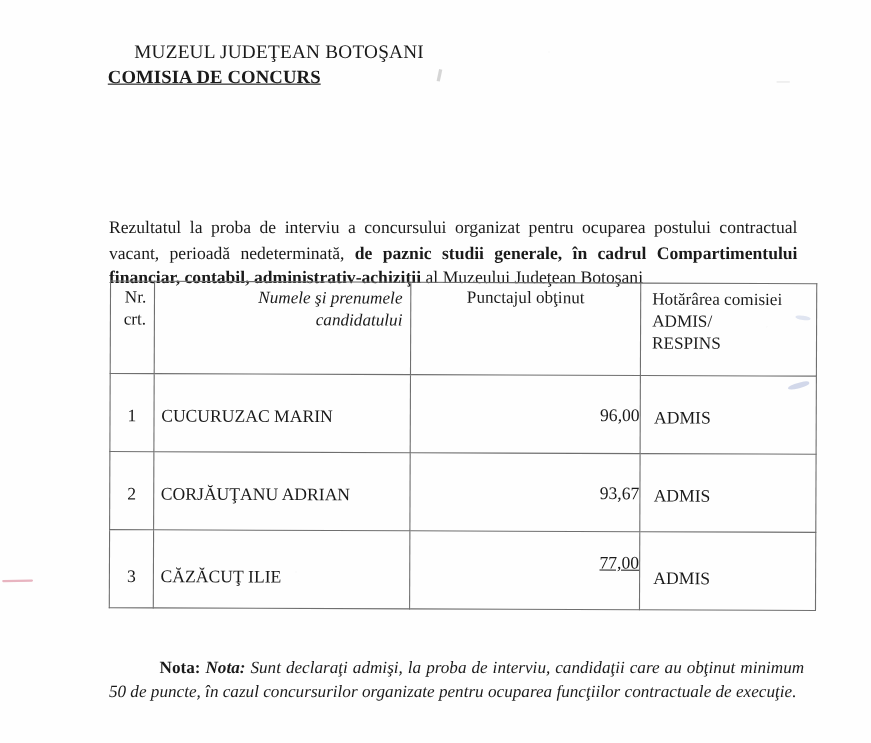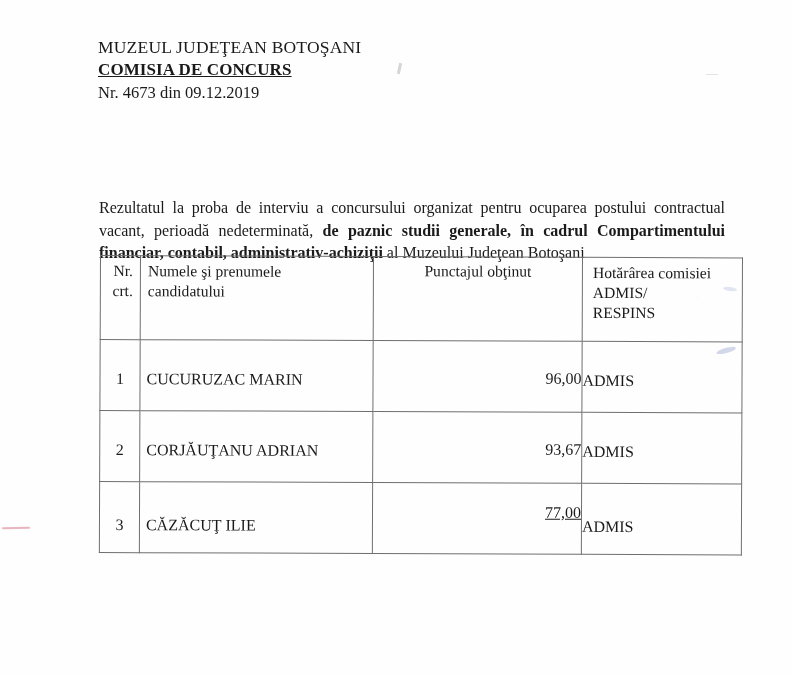--- a/index.html
+++ b/index.html
@@ -71,20 +71,21 @@
   .letterhead {
     position: absolute;
     left: 98px;
     top: 36px;
     line-height: 1.30;
   }
   .lh-line-1 {
     font-size: 17.5px;
     letter-spacing: 0.2px;
     white-space: nowrap;
+    margin-left: 24px;
   }
   .lh-line-2 {
     font-size: 17px;
     font-weight: bold;
     letter-spacing: 0.1px;
     white-space: nowrap;
     text-decoration: underline;
   }
   .lh-line-3 {
     font-size: 16.5px;
@@ -147,41 +148,42 @@
 
   thead tr { height: 84px; }
   tbody tr { height: 71px; }
 
   .th-inner {
     padding: 5px 7px 0 7px;
     font-size: 15.6px;
     line-height: 1.27;
   }
   .th-nr       { text-align: right; }
-  .th-name     { text-align: left; }
+  .th-name     { text-align: right; font-style: italic; }
   .th-score    { text-align: center; padding-top: 4px; }
   .th-verdict  { text-align: left; padding-left: 10px; }
 
   .td-inner {
     font-size: 16px;
   }
   .td-nr {
     text-align: center;
     padding-top: 30px;
     font-size: 16px;
   }
   .td-name {
     padding-left: 6px;
     padding-top: 30px;
   }
   .td-score {
     text-align: right;
     padding-top: 28px;
   }
   .td-verdict {
+    padding-left: 12px;
     padding-top: 30px;
   }
   
   tbody tr:last-child .td-nr,
   tbody tr:last-child .td-name,
   tbody tr:last-child .td-verdict { padding-top: 34px; }
   tbody tr:last-child .td-score   { padding-top: 20px; text-decoration: underline; }
 
   
   .note {
@@ -212,21 +214,20 @@
 
   <div class="artifact artifact-pink"></div>
   <div class="artifact artifact-blue-1"></div>
   <div class="artifact artifact-blue-2"></div>
   <div class="artifact artifact-grey-1"></div>
   <div class="artifact artifact-grey-2"></div>
 
   <div class="letterhead">
     <div class="lh-line-1">MUZEUL JUDEŢEAN BOTOŞANI</div>
     <div class="lh-line-2">COMISIA DE CONCURS</div>
-    <div class="lh-line-3">Nr. 4673  din  09.12.2019</div>
   </div>
 
 
   <p class="intro">
     <span>Rezultatul la proba de interviu a concursului organizat  pentru ocuparea postului contractual vacant, perioadă nedeterminată, </span><b>de paznic studii generale, în cadrul Compartimentului financiar, contabil, administrativ-achiziţii</b><span> al Muzeului Judeţean Botoşani</span>
   </p>
 
   <table class="results-table">
     <colgroup>
       <col class="col-nr">
@@ -301,14 +302,18 @@
         <td>
             <div class="td-inner td-score">77,00</div>
           </td>
         <td>
             <div class="td-inner td-verdict">ADMIS</div>
           </td>
       </tr>
     </tbody>
   </table>
 
+  <p class="note">
+    <span class="note-label">Nota:</span>
+    <span class="note-label-2">Nota:</span><span> Sunt declaraţi admişi, la proba de interviu, candidaţii care au obţinut minimum 50 de puncte, în cazul concursurilor organizate pentru ocuparea funcţiilor contractuale de execuţie.</span>
+  </p>
 
 </div>
 
 </body></html>

